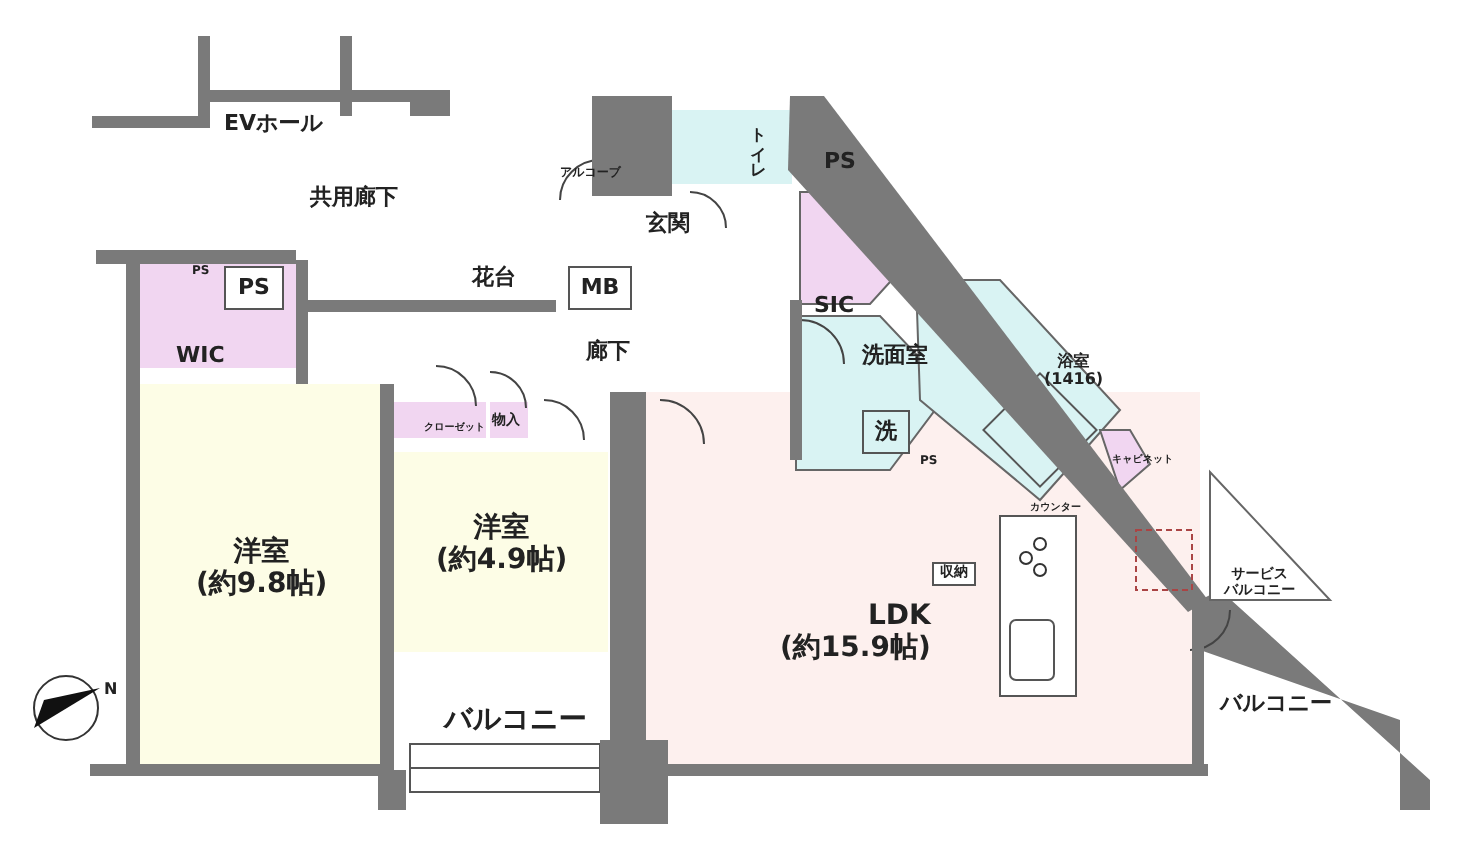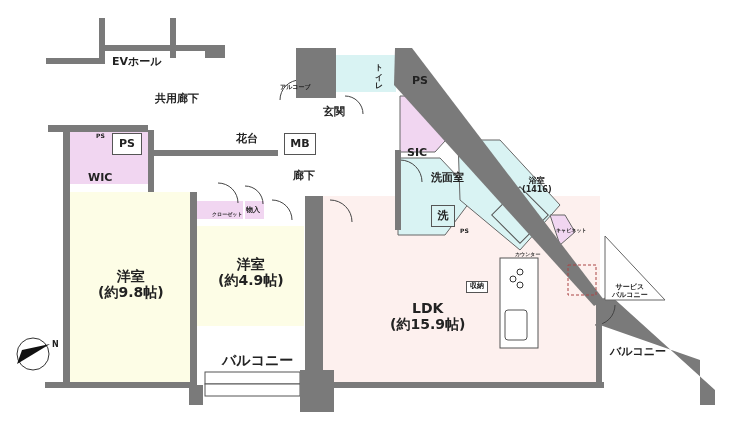--- a/index.html
+++ b/index.html
@@ -112,18 +112,18 @@
 <div class="lbl small" style="left:246px;top:206px;font-size:7px;">物入</div>
 
 <div class="lbl big" style="left:98px;top:268px;">
   <span>洋室</span><br>
   <span>(約9.8帖)</span>
 </div>
 <div class="lbl big" style="left:218px;top:256px;">
   <span>洋室</span><br>
   <span>(約4.9帖)</span>
 </div>
-<div class="lbl big" style="left:390px;top:300px;">
+<div class="lbl big" style="left:390px;top:300px;text-align:right;">
   <span>LDK</span><br>
   <span>(約15.9帖)</span>
 </div>
 <div class="lbl big" style="left:222px;top:352px;">バルコニー</div>
 <div class="lbl small" style="left:52px;top:340px;font-size:8px;">N</div>
 
 </body></html>

